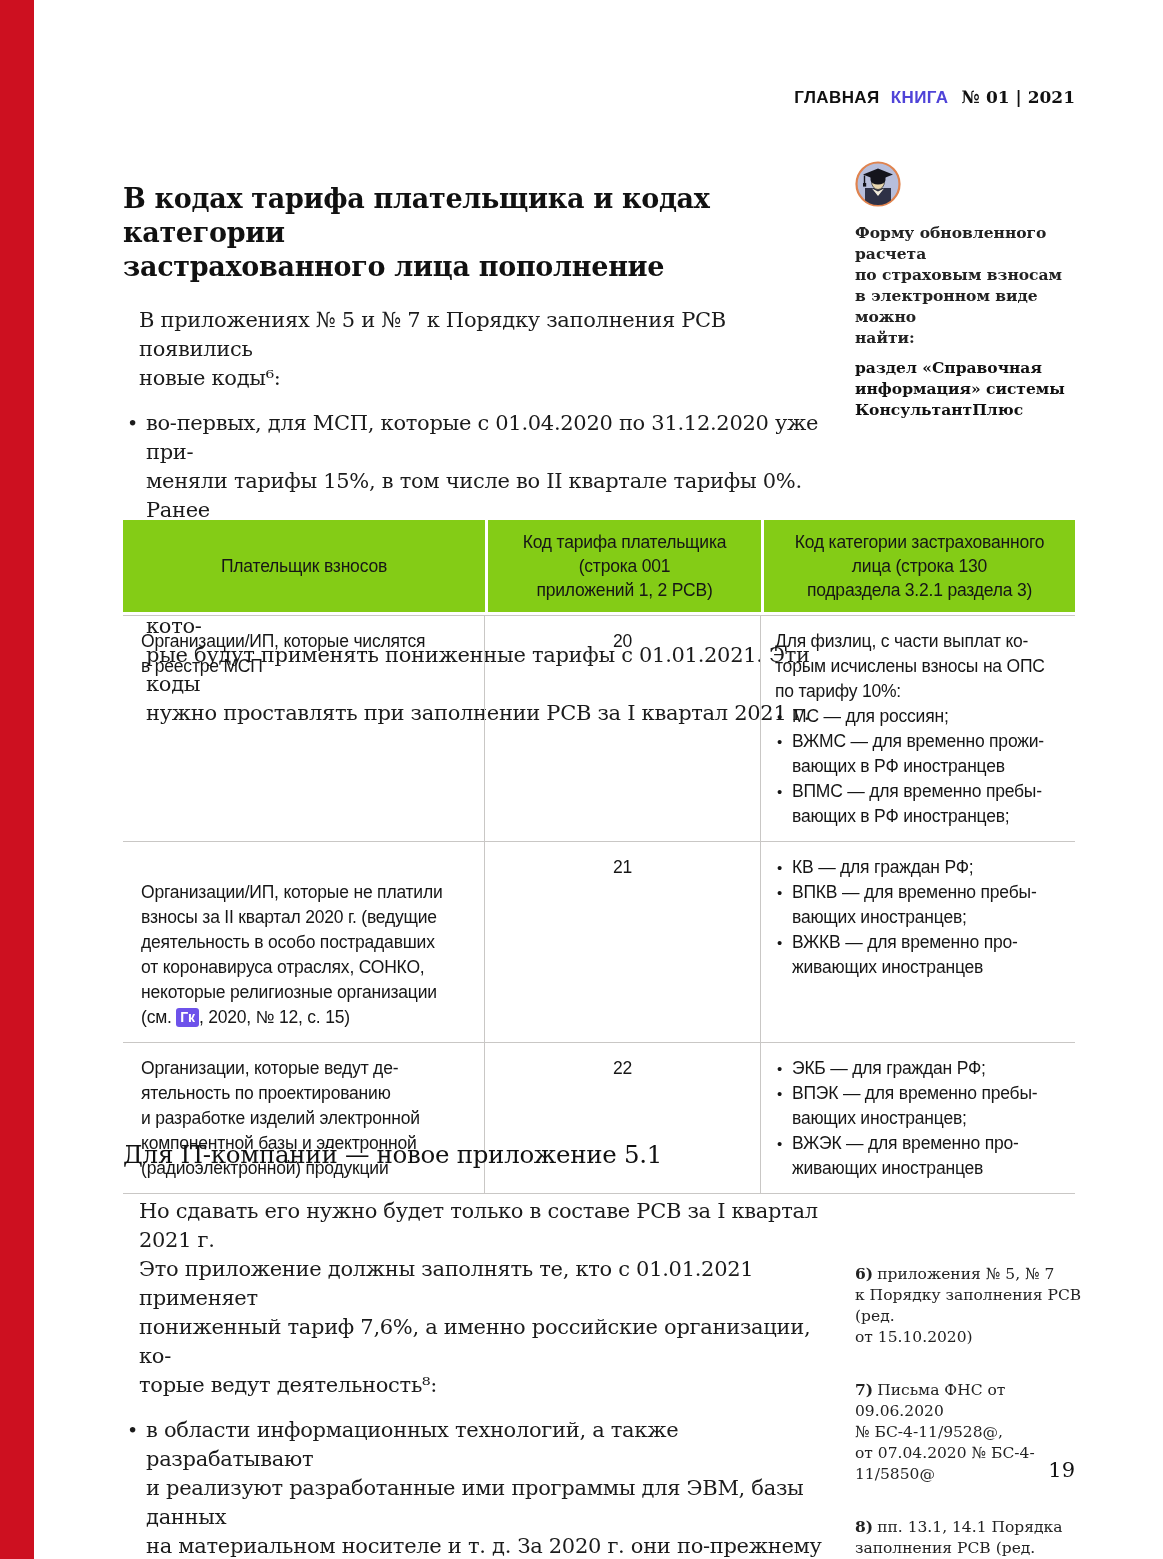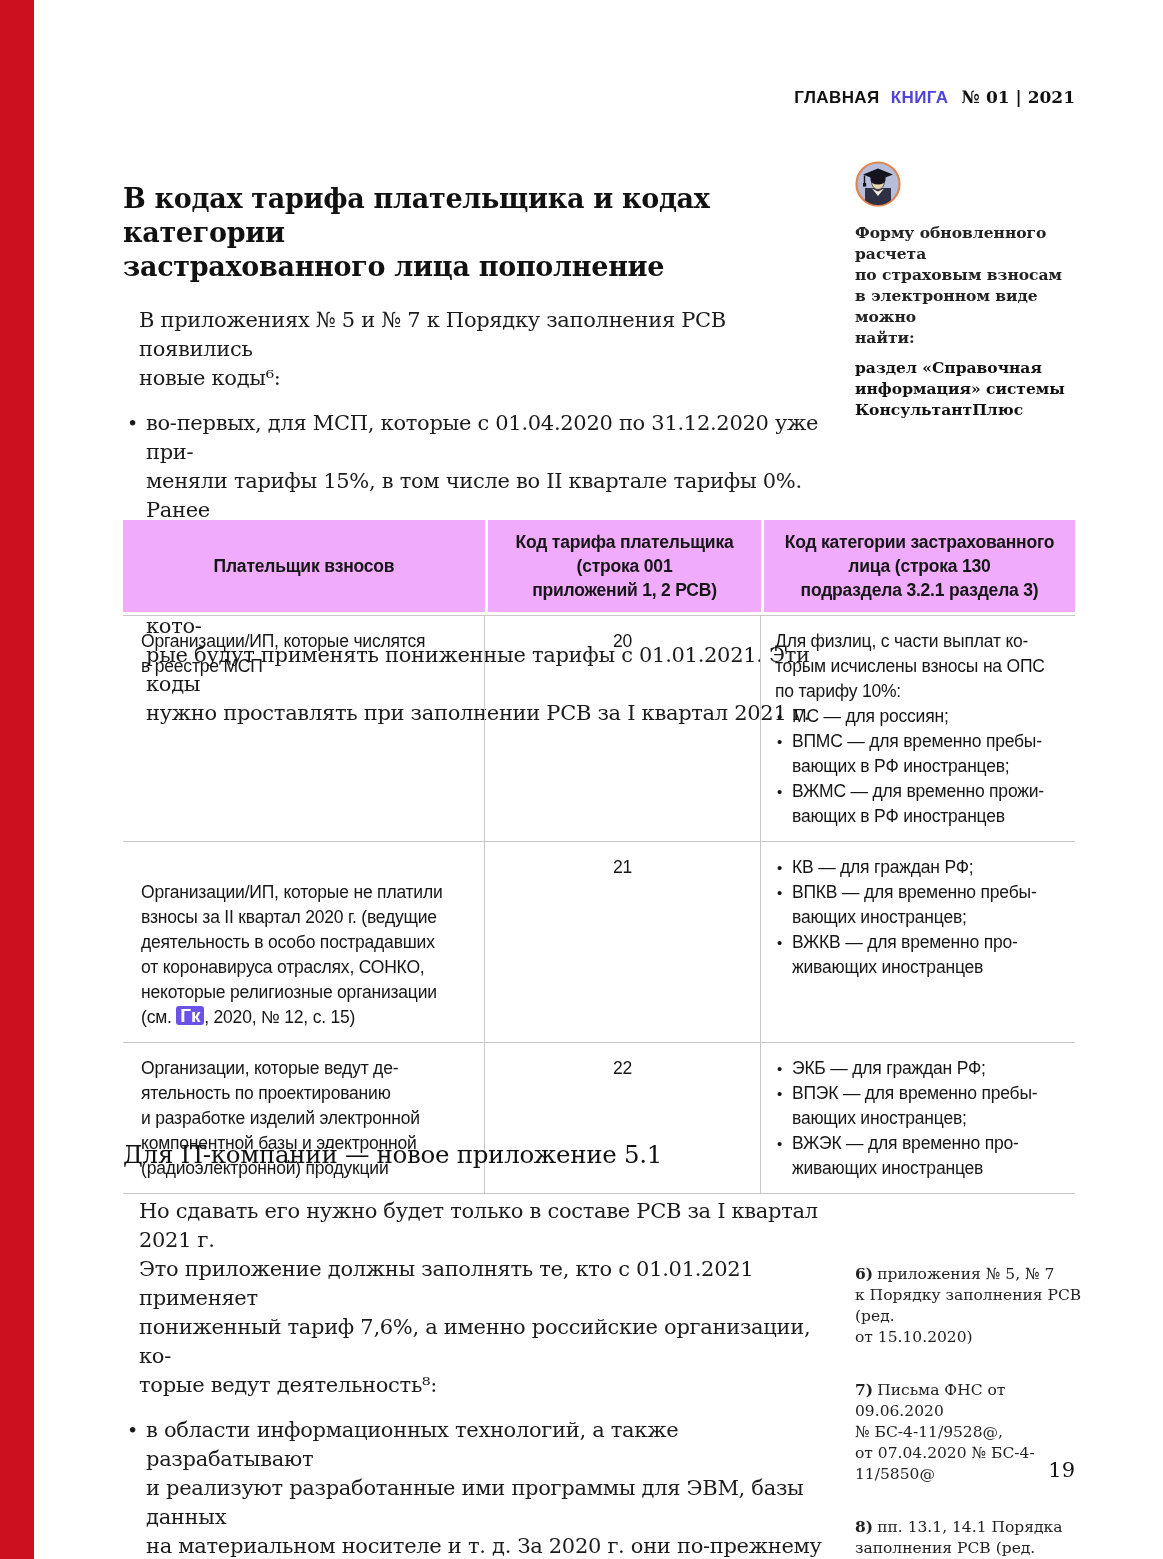--- a/index.html
+++ b/index.html
@@ -29,39 +29,39 @@
   .callout{position:absolute;left:855px;top:161px;width:228px;}
   .scholar{display:block;width:46px;height:46px;}
   .callout-text{font-size:15.5px;line-height:21px;white-space:pre-line;margin-top:15px;color:#222;font-weight:bold;}
   .callout-ref{font-size:15.5px;line-height:21px;white-space:pre-line;font-weight:bold;
                margin-top:9px;color:#111;}
 
   
   .tbl{position:absolute;left:123px;top:520px;width:952px;
        font-family:"Liberation Sans","DejaVu Sans",sans-serif;color:#161616;}
   .tbl-head,.tbl-body{display:grid;grid-template-columns:362px 276px 314px;}
-  .th{background:#f0abfc;min-height:92px;display:flex;align-items:center;justify-content:center;
-      text-align:center;font-weight:bold;font-size:17.5px;line-height:24px;letter-spacing:-.2px;
+  .th{background:#84cc16;min-height:92px;display:flex;align-items:center;justify-content:center;
+      text-align:center;font-weight:normal;font-size:17.5px;line-height:24px;letter-spacing:-.2px;
       white-space:pre-line;border-left:3px solid #fff;box-sizing:border-box;padding:6px 8px;}
   .th:first-child{border-left:none;}
   .tbl-body{margin-top:3px;}
   .td{box-sizing:border-box;border-top:1px solid #c9c7c5;padding:13px 12px 12px 0;
       font-size:17.5px;line-height:25px;letter-spacing:-.2px;}
   .td.vline{border-right:1px solid #c9c7c5;}
   .td.last{border-bottom:1px solid #c9c7c5;}
   .td.payer{padding-left:18px;}
   .td.code{text-align:center;padding-left:0;padding-right:0;}
   .td.cat{padding-left:14px;}
   .cell-text{white-space:pre-line;}
   .r1{min-height:198px;} .r2{min-height:160px;} .r3{min-height:145px;}
   .cat-intro{white-space:pre-line;}
   .citem{position:relative;padding-left:17px;white-space:pre-line;}
   .citem::before{content:"\2022";position:absolute;left:2px;top:0;font-size:15px;}
   .gk-badge{display:inline-block;background:#6d52ea;color:#fff;
-            font-family:"Liberation Sans",sans-serif;font-weight:bold;font-size:19px;
+            font-family:"Liberation Sans",sans-serif;font-weight:bold;font-size:14px;
             line-height:19px;padding:0 4px;border-radius:3px;vertical-align:1px;}
 
   
   .main2{position:absolute;left:123px;top:1140px;width:728px;}
   .h2t{font-size:24.5px;line-height:30px;font-weight:normal;letter-spacing:-.3px;
        white-space:pre-line;margin:0 0 27px 0;color:#111;}
 
   
   .fnotes{position:absolute;left:855px;top:1242px;width:232px;
           font-size:15.5px;line-height:21px;color:#222;}
@@ -138,24 +138,24 @@
       <div class="td payer vline r1">
         <div class="cell-text">Организации/ИП, которые числятся
 в реестре МСП</div>
       </div>
       <div class="td code vline r1">20</div>
       <div class="td cat r1">
         <div class="cat-intro">Для физлиц, с части выплат ко-
 торым исчислены взносы на ОПС
 по тарифу 10%:</div>
         <div class="citem">МС — для россиян;</div>
+        <div class="citem">ВЖМС — для временно прожи-
+вающих в РФ иностранцев</div>
         <div class="citem">ВПМС — для временно пребы-
 вающих в РФ иностранцев;</div>
-        <div class="citem">ВЖМС — для временно прожи-
-вающих в РФ иностранцев</div>
       </div>
 
       <div class="td payer vline r2">
         <div class="cell-text">
           <span>Организации/ИП, которые не платили
 взносы за II квартал 2020 г. (ведущие
 деятельность в особо пострадавших
 от коронавируса отраслях, СОНКО,
 некоторые религиозные организации
 (см. </span><span class="gk-badge">Гк</span><span>, 2020, № 12, с. 15)</span>

